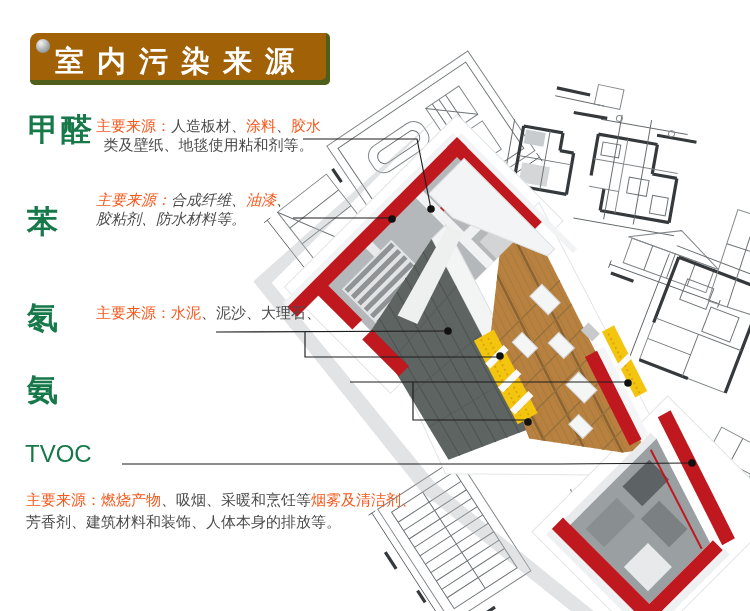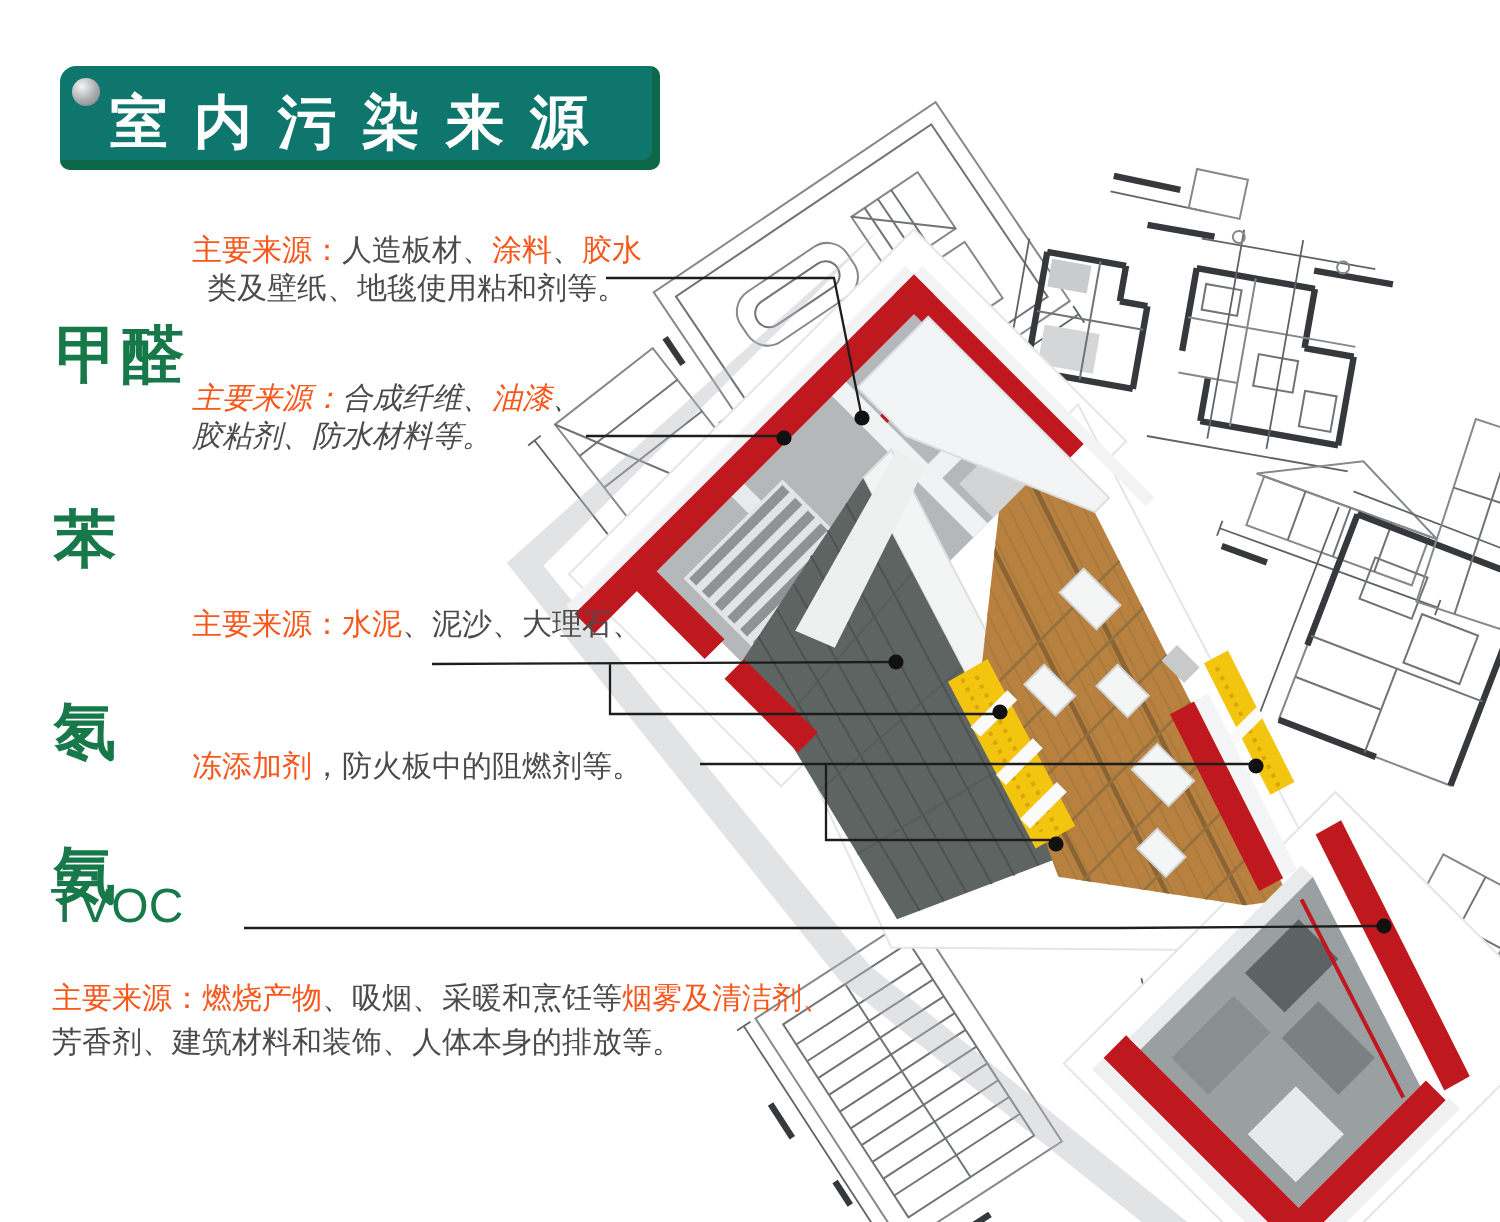--- a/index.html
+++ b/index.html
@@ -1,27 +1,27 @@
 <!DOCTYPE html>
 <html><head>
 <meta charset="utf-8">
 <style>
   html,body{margin:0;padding:0;background:#ffffff;}
   .canvas{position:relative;width:750px;height:611px;background:#fff;overflow:hidden;
           font-family:"Liberation Sans","DejaVu Sans",sans-serif;}
   svg{position:absolute;left:0;top:0;}
   
-  .banner{position:absolute;left:30px;top:33px;width:300px;height:52px;background:#0f766e;
+  .banner{position:absolute;left:30px;top:33px;width:300px;height:52px;background:#a16207;
           border-radius:8px 5px 5px 5px;box-shadow:inset -4px -5px 0 rgba(12,92,44,.55);z-index:2;}
   .banner-pin{position:absolute;left:6px;top:6px;width:14px;height:14px;border-radius:50%;
           background:radial-gradient(circle at 35% 30%,#f3f4f5,#a9acae 55%,#77797c);}
   .banner-title{position:absolute;left:25px;top:9px;font-size:29px;font-weight:bold;color:#ffffff;
           letter-spacing:13px;white-space:nowrap;}
   
-  .plabel{position:absolute;font-size:31px;font-weight:bold;color:#17784a;letter-spacing:2px;z-index:2;white-space:nowrap;margin-top:48px;}
+  .plabel{position:absolute;font-size:31px;font-weight:bold;color:#17784a;letter-spacing:2px;z-index:2;white-space:nowrap;}
   .plabel-latin{position:absolute;font-size:24px;font-weight:400;color:#17784a;letter-spacing:0;z-index:2;white-space:nowrap;}
   .pdesc{position:absolute;font-size:15px;line-height:19px;color:#4b4b4b;z-index:2;white-space:nowrap;}
   .pdesc.wide{white-space:normal;line-height:22px;}
   .seg-orange{color:#f8571b;}
   .seg-gray{color:#4b4b4b;}
   
   .bp{fill:none;stroke:#85898c;stroke-width:1;}
   .bpd{fill:none;stroke:#6f7477;stroke-width:1;}
   .bpk{fill:none;stroke:#35393c;stroke-width:3.2;}
   .bpt{fill:none;stroke:#5f6366;stroke-width:0.9;}
@@ -249,21 +249,20 @@
   <div><span class="seg-gray">胶粘剂、防水材料等。</span></div>
 </div>
 
 <div class="plabel" style="left:27px;top:297px;">氡</div>
 <div class="pdesc" style="left:96px;top:303px;">
   <div><span class="seg-orange">主要来源：水泥</span><span class="seg-gray">、泥沙、大理石、</span></div>
 </div>
 
 <div class="plabel" style="left:27px;top:369px;">氨</div>
 <div class="pdesc" style="left:96px;top:374px;">
-  <div><span class="seg-orange">冻添加剂</span><span class="seg-gray">，防火板中的阻燃剂等。</span></div>
 </div>
 
 <div class="plabel-latin" style="left:25px;top:440px;">TVOC</div>
 <div class="pdesc wide" style="left:26px;top:489px;width:480px;">
   <div><span class="seg-orange">主要来源：燃烧产物</span><span class="seg-gray">、吸烟、采暖和烹饪等</span><span class="seg-orange">烟雾及清洁剂、</span></div>
   <div><span class="seg-gray">芳香剂、建筑材料和装饰、人体本身的排放等。</span></div>
 </div>
 
 </div>
 

